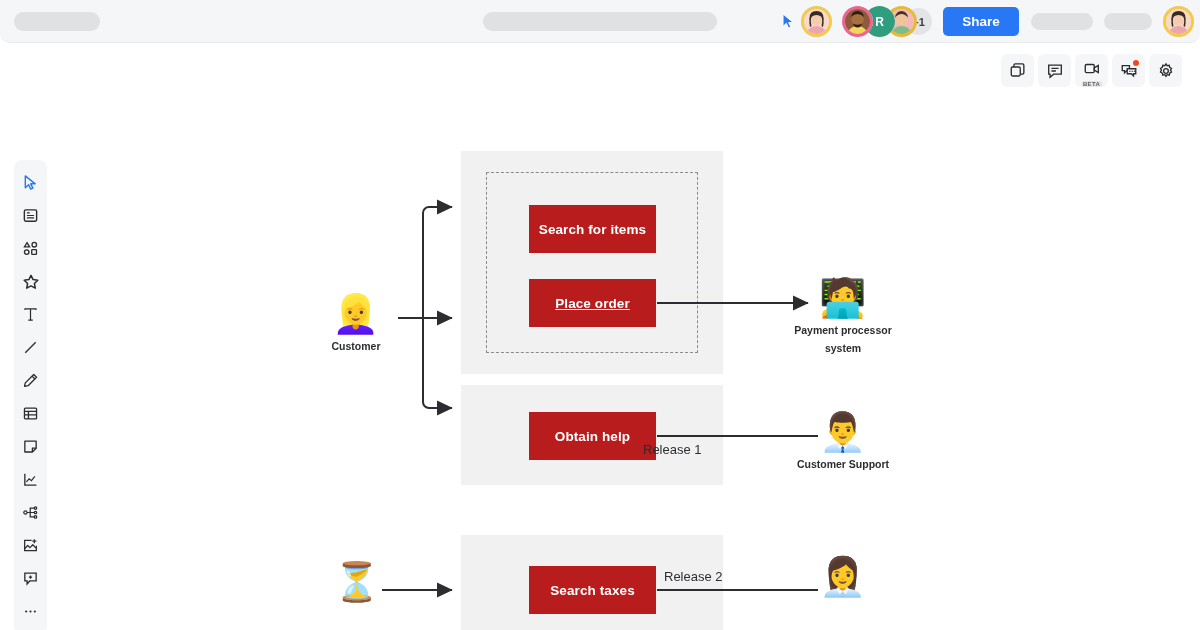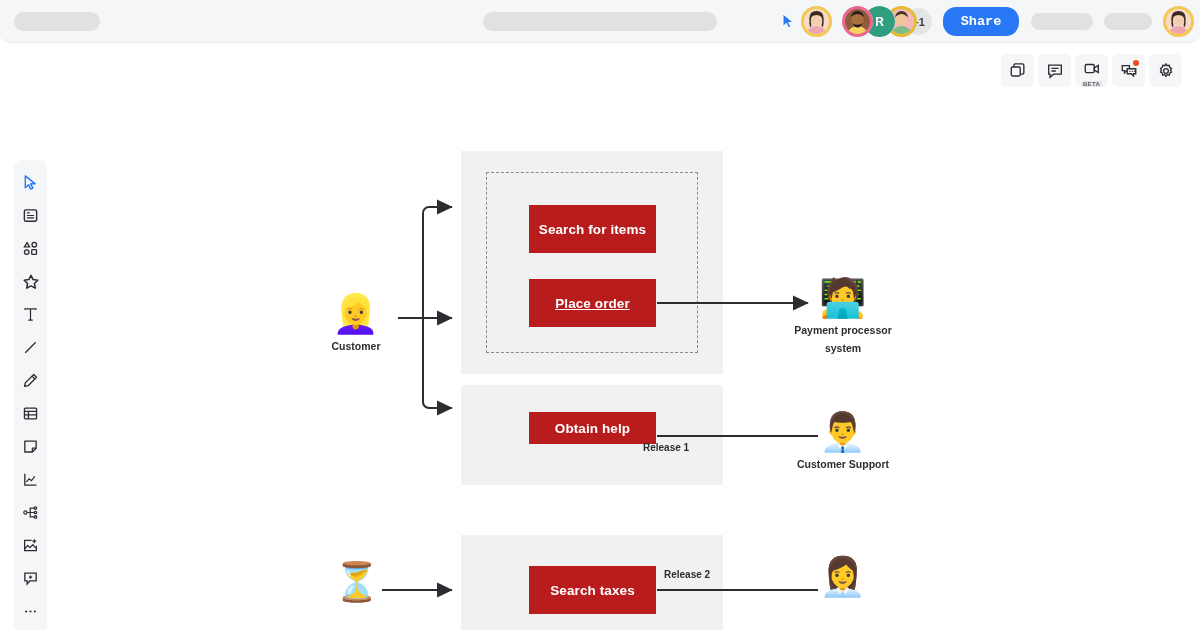--- a/index.html
+++ b/index.html
@@ -48,23 +48,23 @@
 
   .plus-badge {
     position: absolute; left: 905px; top: 8px; width: 27px; height: 27px;
     border-radius: 50%; background: #e3e4e6;
     display: flex; align-items: center; justify-content: center;
     font-size: 11px; color: #3c4043; font-weight: 600;
   }
 
   .share-btn {
     position: absolute; left: 943px; top: 7px; width: 76px; height: 29px;
-    background: #2878f5; color: #fff; border: none; border-radius: 13px;
+    background: #2878f5; color: #fff; border: none; border-radius: 5px;
     font-size: 13.5px; font-weight: 600; cursor: pointer;
-    font-family: Liberation Mono, monospace;
+    font-family: Liberation Sans, sans-serif;
   }
 
   
   .tr-tools {
     position: absolute; right: 18px; top: 54px;
     display: flex; gap: 4px;
   }
   .tr-btn {
     width: 33px; height: 33px; border-radius: 6px; background: #f5f6f7;
     display: flex; align-items: center; justify-content: center;
@@ -107,33 +107,33 @@
   .lane1 { left: 461px; top: 51px;  width: 262px; height: 223px; }
   .lane2 { left: 461px; top: 285px; width: 262px; height: 100px; }
   .lane3 { left: 461px; top: 435px; width: 262px; height: 95px; }
 
   .release-box {
     position: absolute; border: 1.5px dashed #8a8a8a; background: transparent;
   }
   .rb1 { left: 486px; top: 72px; width: 212px; height: 181px; }
 
   .lane-label {
-    position: absolute; font-size: 10px; font-weight: 700; color: #2b2d30;
+    position: absolute; font-size: 13px; font-weight: 400; color: #2b2d30;
   }
   .ll1 { left: 643px; top: 342px; }
   .ll2 { left: 664px; top: 469px; }
 
   .story-box {
     position: absolute; background: #b91c1c; color: #ffffff;
     display: flex; align-items: center; justify-content: center;
     font-size: 13.5px; font-weight: 700; letter-spacing: .1px;
   }
   .sb-search { left: 529px; top: 105px; width: 127px; height: 48px; }
   .sb-place  { left: 529px; top: 179px; width: 127px; height: 48px; text-decoration: underline; }
-  .sb-help   { left: 529px; top: 312px; width: 127px; height: 32px; }
+  .sb-help   { left: 529px; top: 312px; width: 127px; height: 48px; }
   .sb-taxes  { left: 529px; top: 466px; width: 127px; height: 48px; }
 
   .actor { position: absolute; text-align: center; }
   .actor .glyph { font-size: 38px; line-height: 44px; display: block;
                   font-family: "DejaVu Sans", sans-serif; }
   .actor .name {
     font-size: 10.5px; font-weight: 700; color: #2b2d30; line-height: 12.5px;
     margin-top: 2px; white-space: pre-line;
   }
   .ac-customer { left: 311px; top: 192px; width: 90px; }

